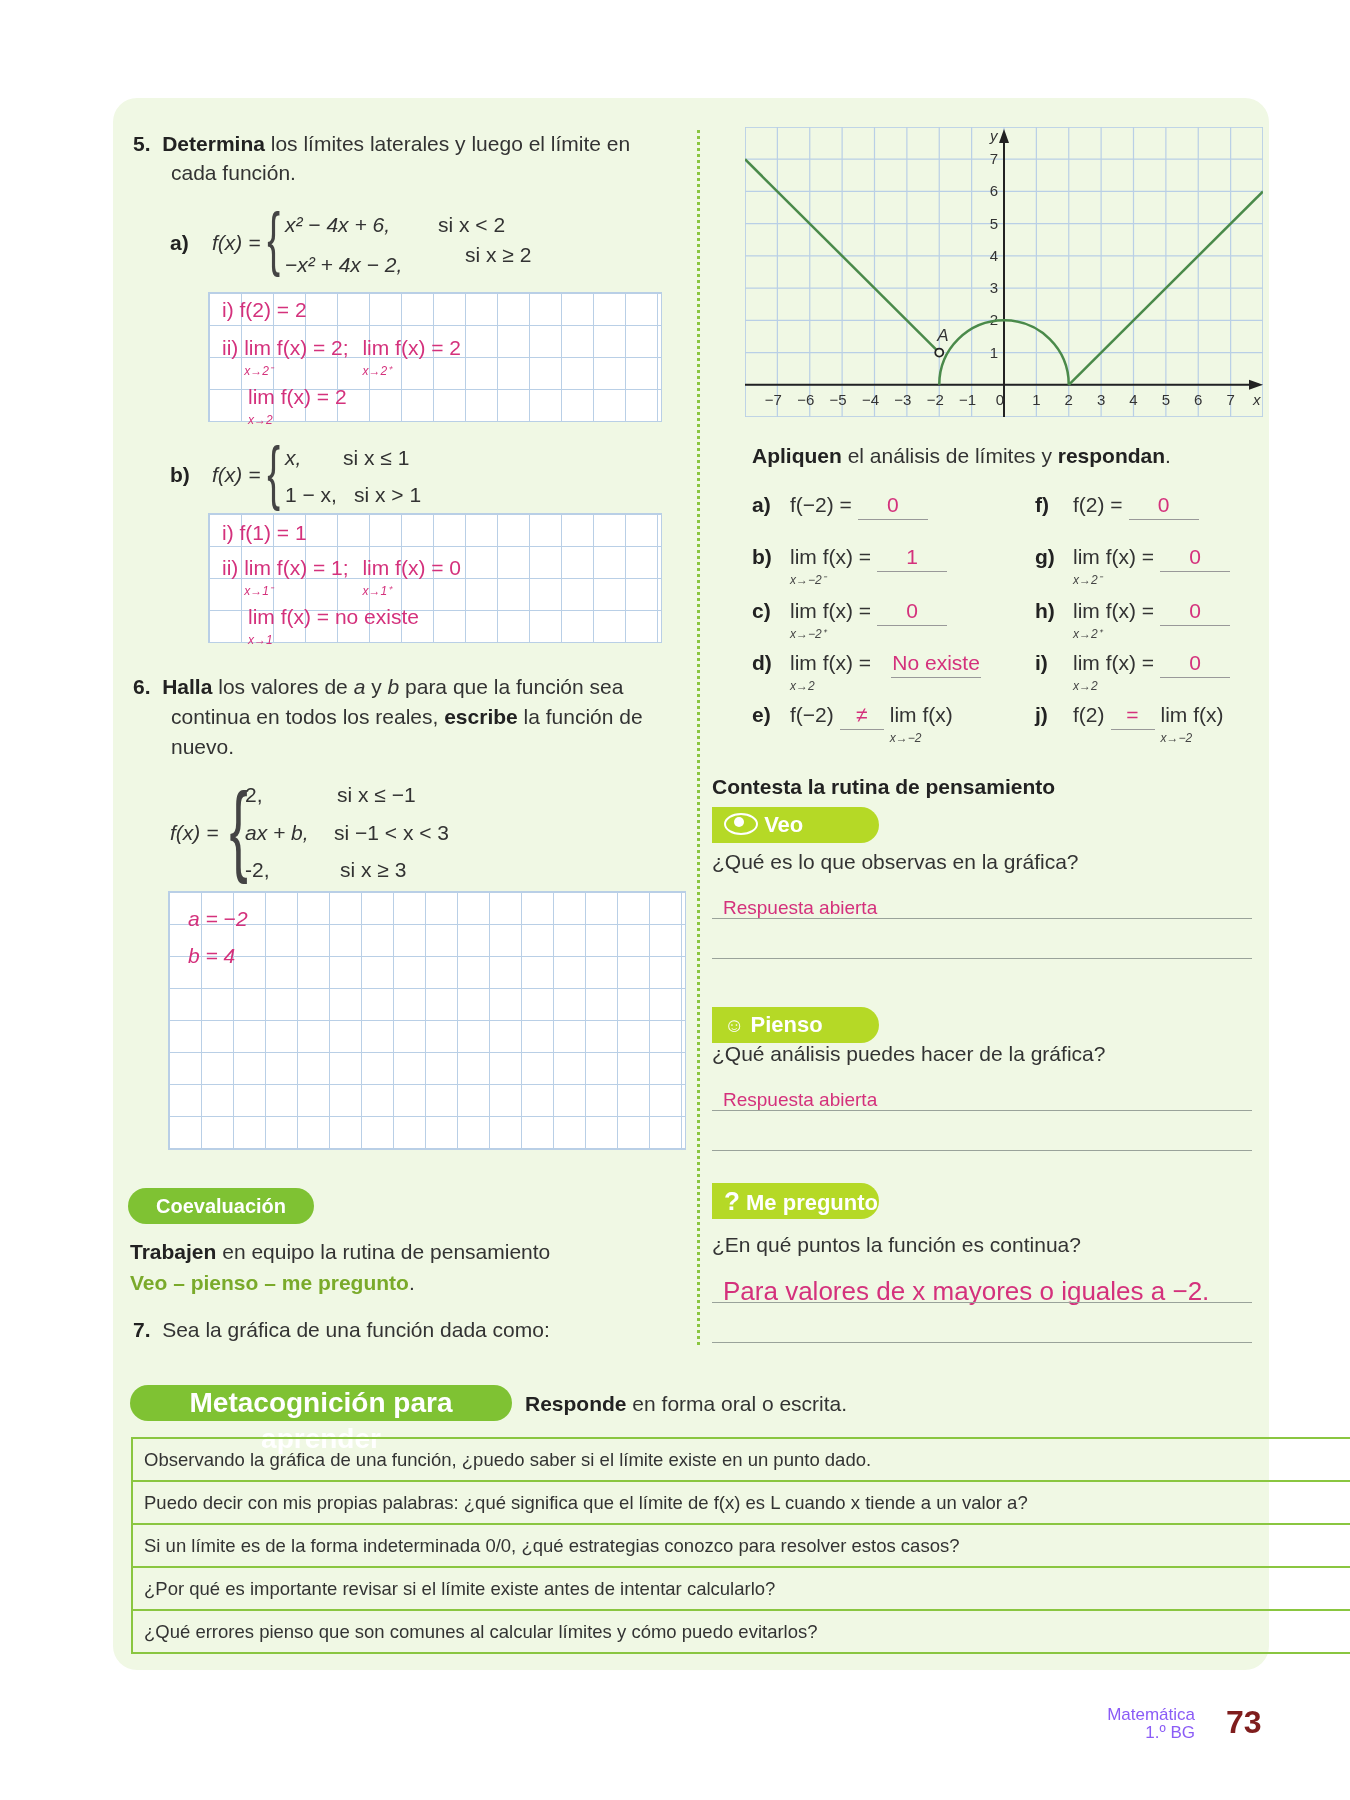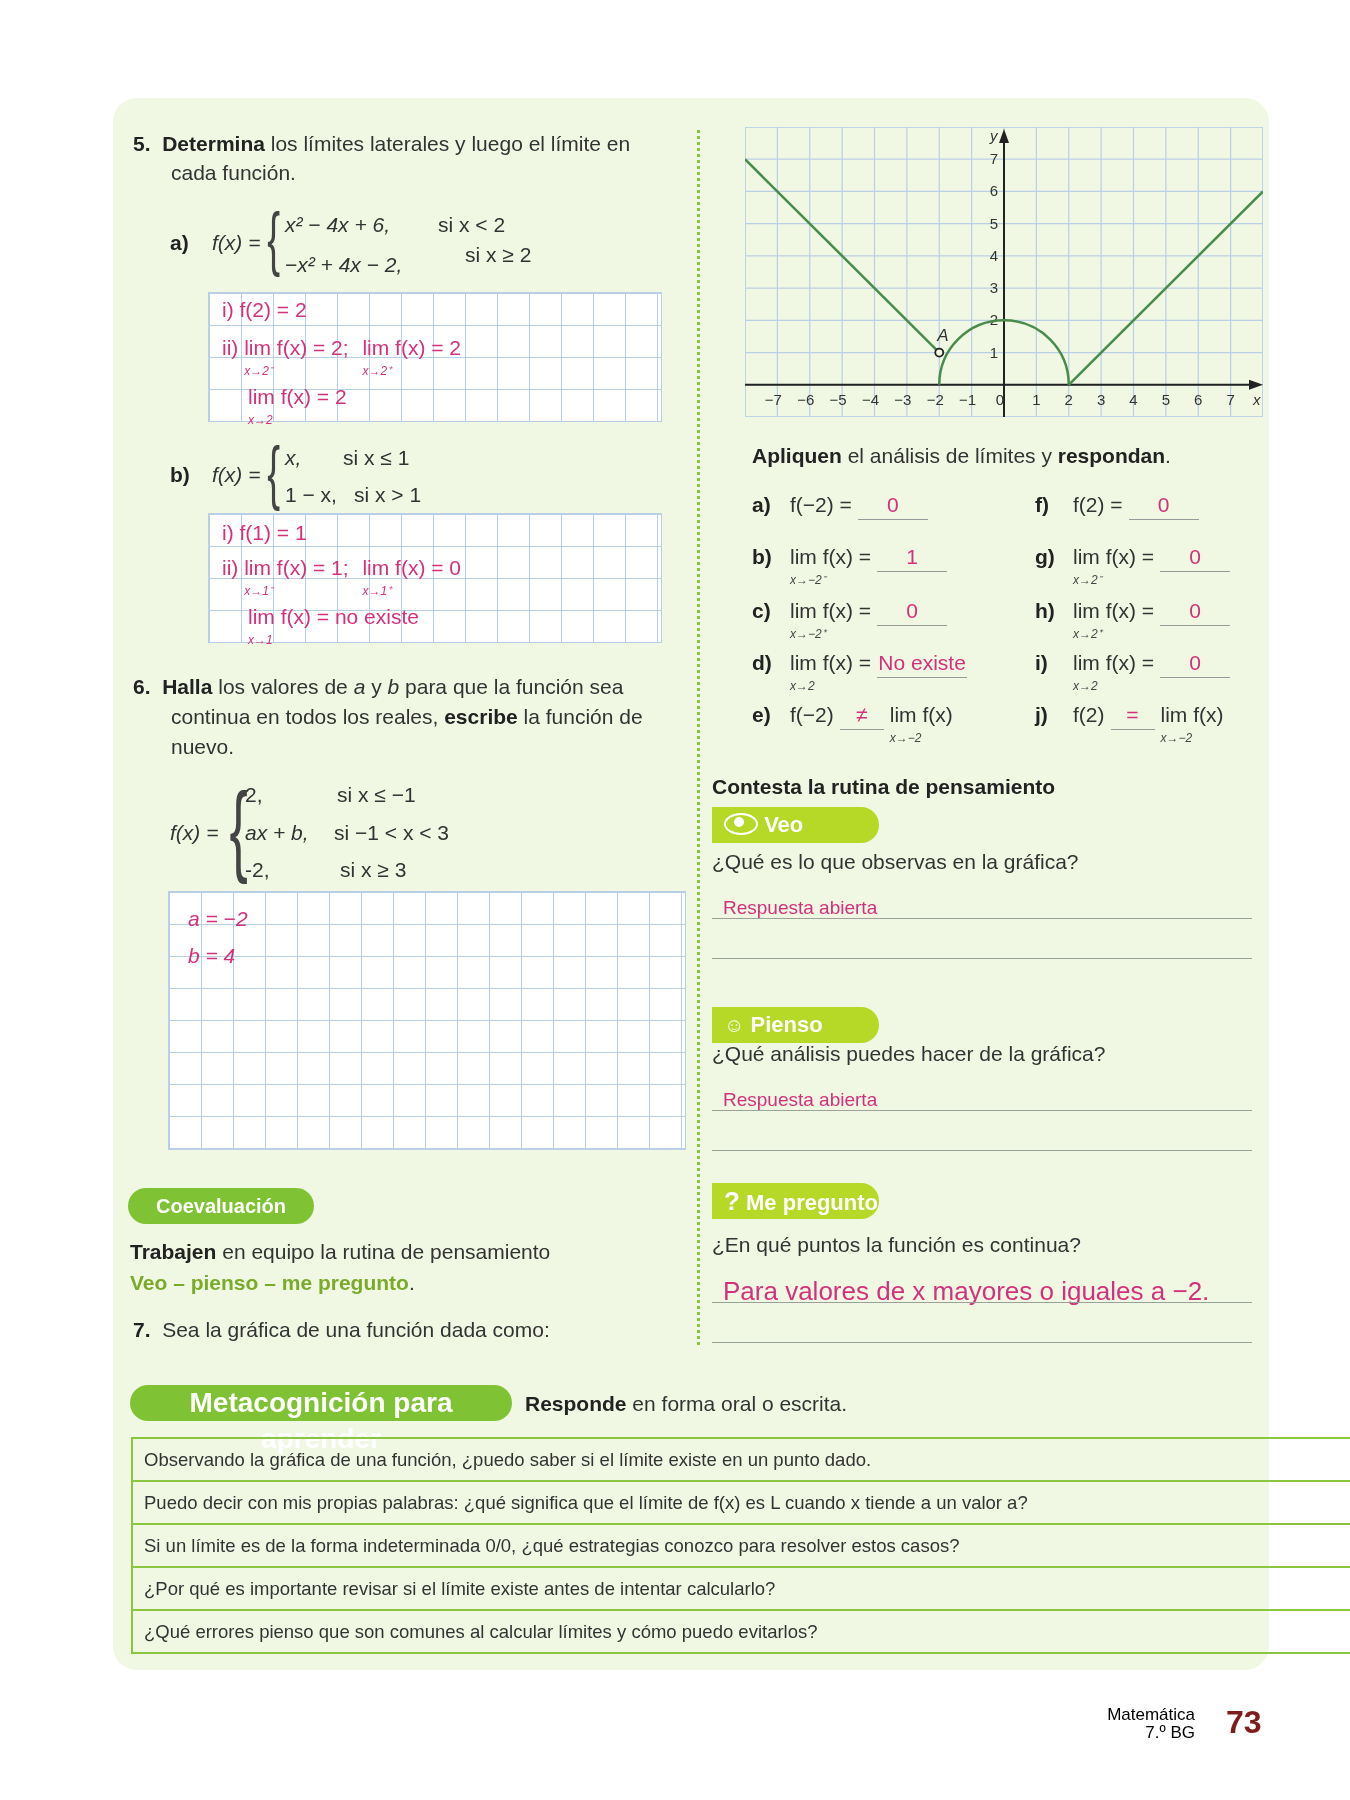--- a/index.html
+++ b/index.html
@@ -168,21 +168,21 @@
     <text x="192.25" y="213.55555555555554" font-size="17" fill="#333" font-family="Liberation Sans, sans-serif" font-style="italic">A</text>
   </svg>
 
 <div class="abs txt" style="left:752px;top:441px;">
   <span class="b">Apliquen</span><span> el análisis de límites y </span><span class="b">respondan</span><span>.</span>
 </div>
 <div id="apply-items">
     <div class="abs txt" style="left: 752px; top: 490px; white-space: nowrap;"><span class="b" style="display: inline-block; width: 38px;">a)</span><span class="lim"><span>f(−2) =</span></span><span class="blank" style="width: 70px; margin: 0px 6px;">0</span></div>
     <div class="abs txt" style="left: 752px; top: 542px; white-space: nowrap;"><span class="b" style="display: inline-block; width: 38px;">b)</span><span class="lim"><span>lim  f(x) =</span><span class="sub">x→−2⁻</span></span><span class="blank" style="width: 70px; margin: 0px 6px;">1</span></div>
     <div class="abs txt" style="left: 752px; top: 596px; white-space: nowrap;"><span class="b" style="display: inline-block; width: 38px;">c)</span><span class="lim"><span>lim  f(x) =</span><span class="sub">x→−2⁺</span></span><span class="blank" style="width: 70px; margin: 0px 6px;">0</span></div>
-    <div class="abs txt" style="left: 752px; top: 648px; white-space: nowrap;"><span class="b" style="display: inline-block; width: 38px;">d)</span><span class="lim"><span>lim f(x) =</span><span class="sub">x→2</span></span><span class="blank" style="width: 90px; margin: 0px 6px;">No existe</span></div>
+    <div class="abs txt" style="left: 752px; top: 648px; white-space: nowrap;"><span class="b" style="display: inline-block; width: 38px;">d)</span><span class="lim"><span>lim f(x) =</span><span class="sub">x→2</span></span><span class="blank" style="width: 90px; margin: 0px 20px;">No existe</span></div>
     <div class="abs txt" style="left: 752px; top: 700px; white-space: nowrap;"><span class="b" style="display: inline-block; width: 38px;">e)</span><span class="lim"><span>f(−2)</span></span><span class="blank" style="width: 44px; margin: 0px 6px;">≠</span><span class="lim"><span>lim f(x)</span><span class="sub">x→−2</span></span></div>
     <div class="abs txt" style="left: 1035px; top: 490px; white-space: nowrap;"><span class="b" style="display: inline-block; width: 38px;">f)</span><span class="lim"><span>f(2) =</span></span><span class="blank" style="width: 70px; margin: 0px 6px;">0</span></div>
     <div class="abs txt" style="left: 1035px; top: 542px; white-space: nowrap;"><span class="b" style="display: inline-block; width: 38px;">g)</span><span class="lim"><span>lim f(x) =</span><span class="sub">x→2⁻</span></span><span class="blank" style="width: 70px; margin: 0px 6px;">0</span></div>
     <div class="abs txt" style="left: 1035px; top: 596px; white-space: nowrap;"><span class="b" style="display: inline-block; width: 38px;">h)</span><span class="lim"><span>lim f(x) =</span><span class="sub">x→2⁺</span></span><span class="blank" style="width: 70px; margin: 0px 6px;">0</span></div>
     <div class="abs txt" style="left: 1035px; top: 648px; white-space: nowrap;"><span class="b" style="display: inline-block; width: 38px;">i)</span><span class="lim"><span>lim f(x) =</span><span class="sub">x→2</span></span><span class="blank" style="width: 70px; margin: 0px 6px;">0</span></div>
     <div class="abs txt" style="left: 1035px; top: 700px; white-space: nowrap;"><span class="b" style="display: inline-block; width: 38px;">j)</span><span class="lim"><span>f(2)</span></span><span class="blank" style="width: 44px; margin: 0px 6px;">=</span><span class="lim"><span>lim f(x)</span><span class="sub">x→−2</span></span></div>
   </div>
 
 <div class="abs txt b" style="left:712px;top:772px;">Contesta la rutina de pensamiento</div>
 
@@ -230,16 +230,16 @@
       </tr>
   <tr>
         <td>¿Por qué es importante revisar si el límite existe antes de intentar calcularlo?</td>
       </tr>
   <tr>
         <td>¿Qué errores  pienso que son comunes al calcular límites y cómo puedo evitarlos?</td>
       </tr>
 </tbody>
   </table>
 
-<div class="abs" style="left:1060px;top:1706px;width:135px;text-align:right;font-size:17px;line-height:18px;color:#000000;">
-  <span>Matemática</span><br><span>7.º BG</span>
+<div class="abs" style="left:1060px;top:1706px;width:135px;text-align:right;font-size:17px;line-height:18px;color:#8b5cf6;">
+  <span>Matemática</span><br><span>1.º BG</span>
 </div>
 <div class="abs" style="left:1226px;top:1704px;font-size:32px;font-weight:bold;color:#7f1d1d;">73</div>
 
 </body></html>

